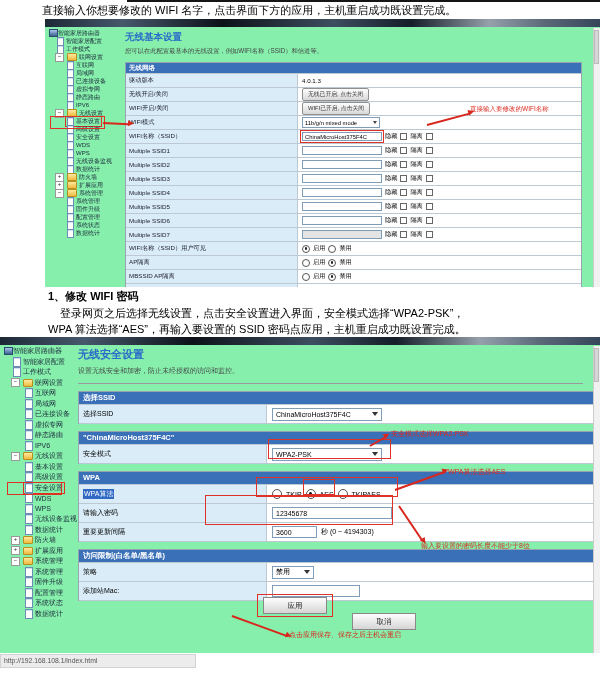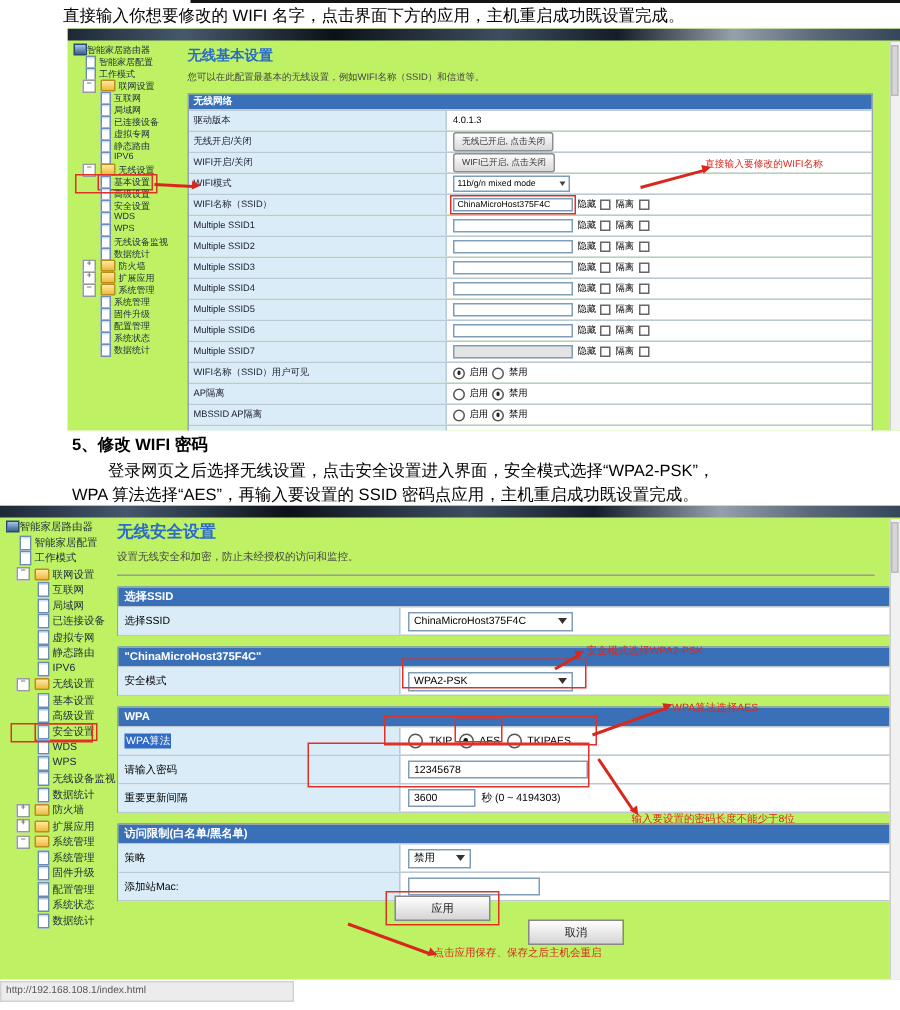--- a/index.html
+++ b/index.html
@@ -2,21 +2,21 @@
 <html><head>
 <meta charset="utf-8">
 <style>
   html,body{margin:0;padding:0;background:#fff;}
   #canvas{position:relative;width:600px;height:673px;background:#fff;overflow:hidden;
           font-family:"Liberation Sans",sans-serif;}
   .topline{position:absolute;left:127px;top:0;width:473px;height:2px;background:#151515;}
   .doc-text{position:absolute;color:#000;font-size:11px;white-space:nowrap;}
   .doc-bold{font-weight:bold;}
 
-  .shot{position:absolute;background:#bef264;overflow:hidden;}
+  .shot{position:absolute;background:#86efac;overflow:hidden;}
   #shot1{left:45px;top:19px;width:555px;height:268px;}
   #shot2{left:0;top:337px;width:600px;height:316px;}
   .banner{position:absolute;left:0;top:0;right:0;height:8px;
     background:linear-gradient(90deg,#1d2836 0%,#46586c 14%,#0c1118 32%,#3d4e60 52%,#141d28 66%,#95a0ab 80%,#5a6878 90%,#36465a 100%);}
   .scrollbar{position:absolute;right:0;top:9px;bottom:0;width:6px;background:#f1f1f1;border-left:1px solid #ccc;}
   .scrollbar::after{content:'';position:absolute;left:0;top:2px;width:5px;height:34px;background:#d6d6d6;border:1px solid #bbb;box-sizing:border-box;}
 
   
   .tree{position:absolute;color:#1b2a3a;}
   #shot1 .tree{left:2px;top:10px;width:78px;font-size:6px;}
@@ -398,22 +398,22 @@
         </div>
     </div>
 
     <div class="redbox" style="left:5px;top:97px;width:53px;height:11px;"></div>
     <div class="arrow" style="left:58px;top:103px;width:26px;transform:rotate(3deg);"></div>
     <div class="arrow" style="left:382px;top:105px;width:44px;transform:rotate(-15deg);"></div>
     <div class="ann" style="left:425px;top:86px;">直接输入要修改的WIFI名称</div>
     <div class="scrollbar"></div>
   </div>
 
-  <div class="doc-text doc-bold" style="left:48px;top:289px;">5、修改 WIFI 密码</div>
-  <div class="doc-text" style="left:72px;top:306px;">登录网页之后选择无线设置，点击安全设置进入界面，安全模式选择“WPA2-PSK”，</div>
+  <div class="doc-text doc-bold" style="left:48px;top:289px;">1、修改 WIFI 密码</div>
+  <div class="doc-text" style="left:60px;top:306px;">登录网页之后选择无线设置，点击安全设置进入界面，安全模式选择“WPA2-PSK”，</div>
   <div class="doc-text" style="left:48px;top:322px;">WPA 算法选择“AES”，再输入要设置的 SSID 密码点应用，主机重启成功既设置完成。</div>
 
   <div id="shot2" class="shot">
     <div class="banner"></div>
     <div class="tree" id="tree2">
         <div class="tree-row depth-0">
           <span class="i-root"></span>
           <span class="t-lab"> 智能家居路由器</span>
         </div>
         <div class="tree-row depth-1">

